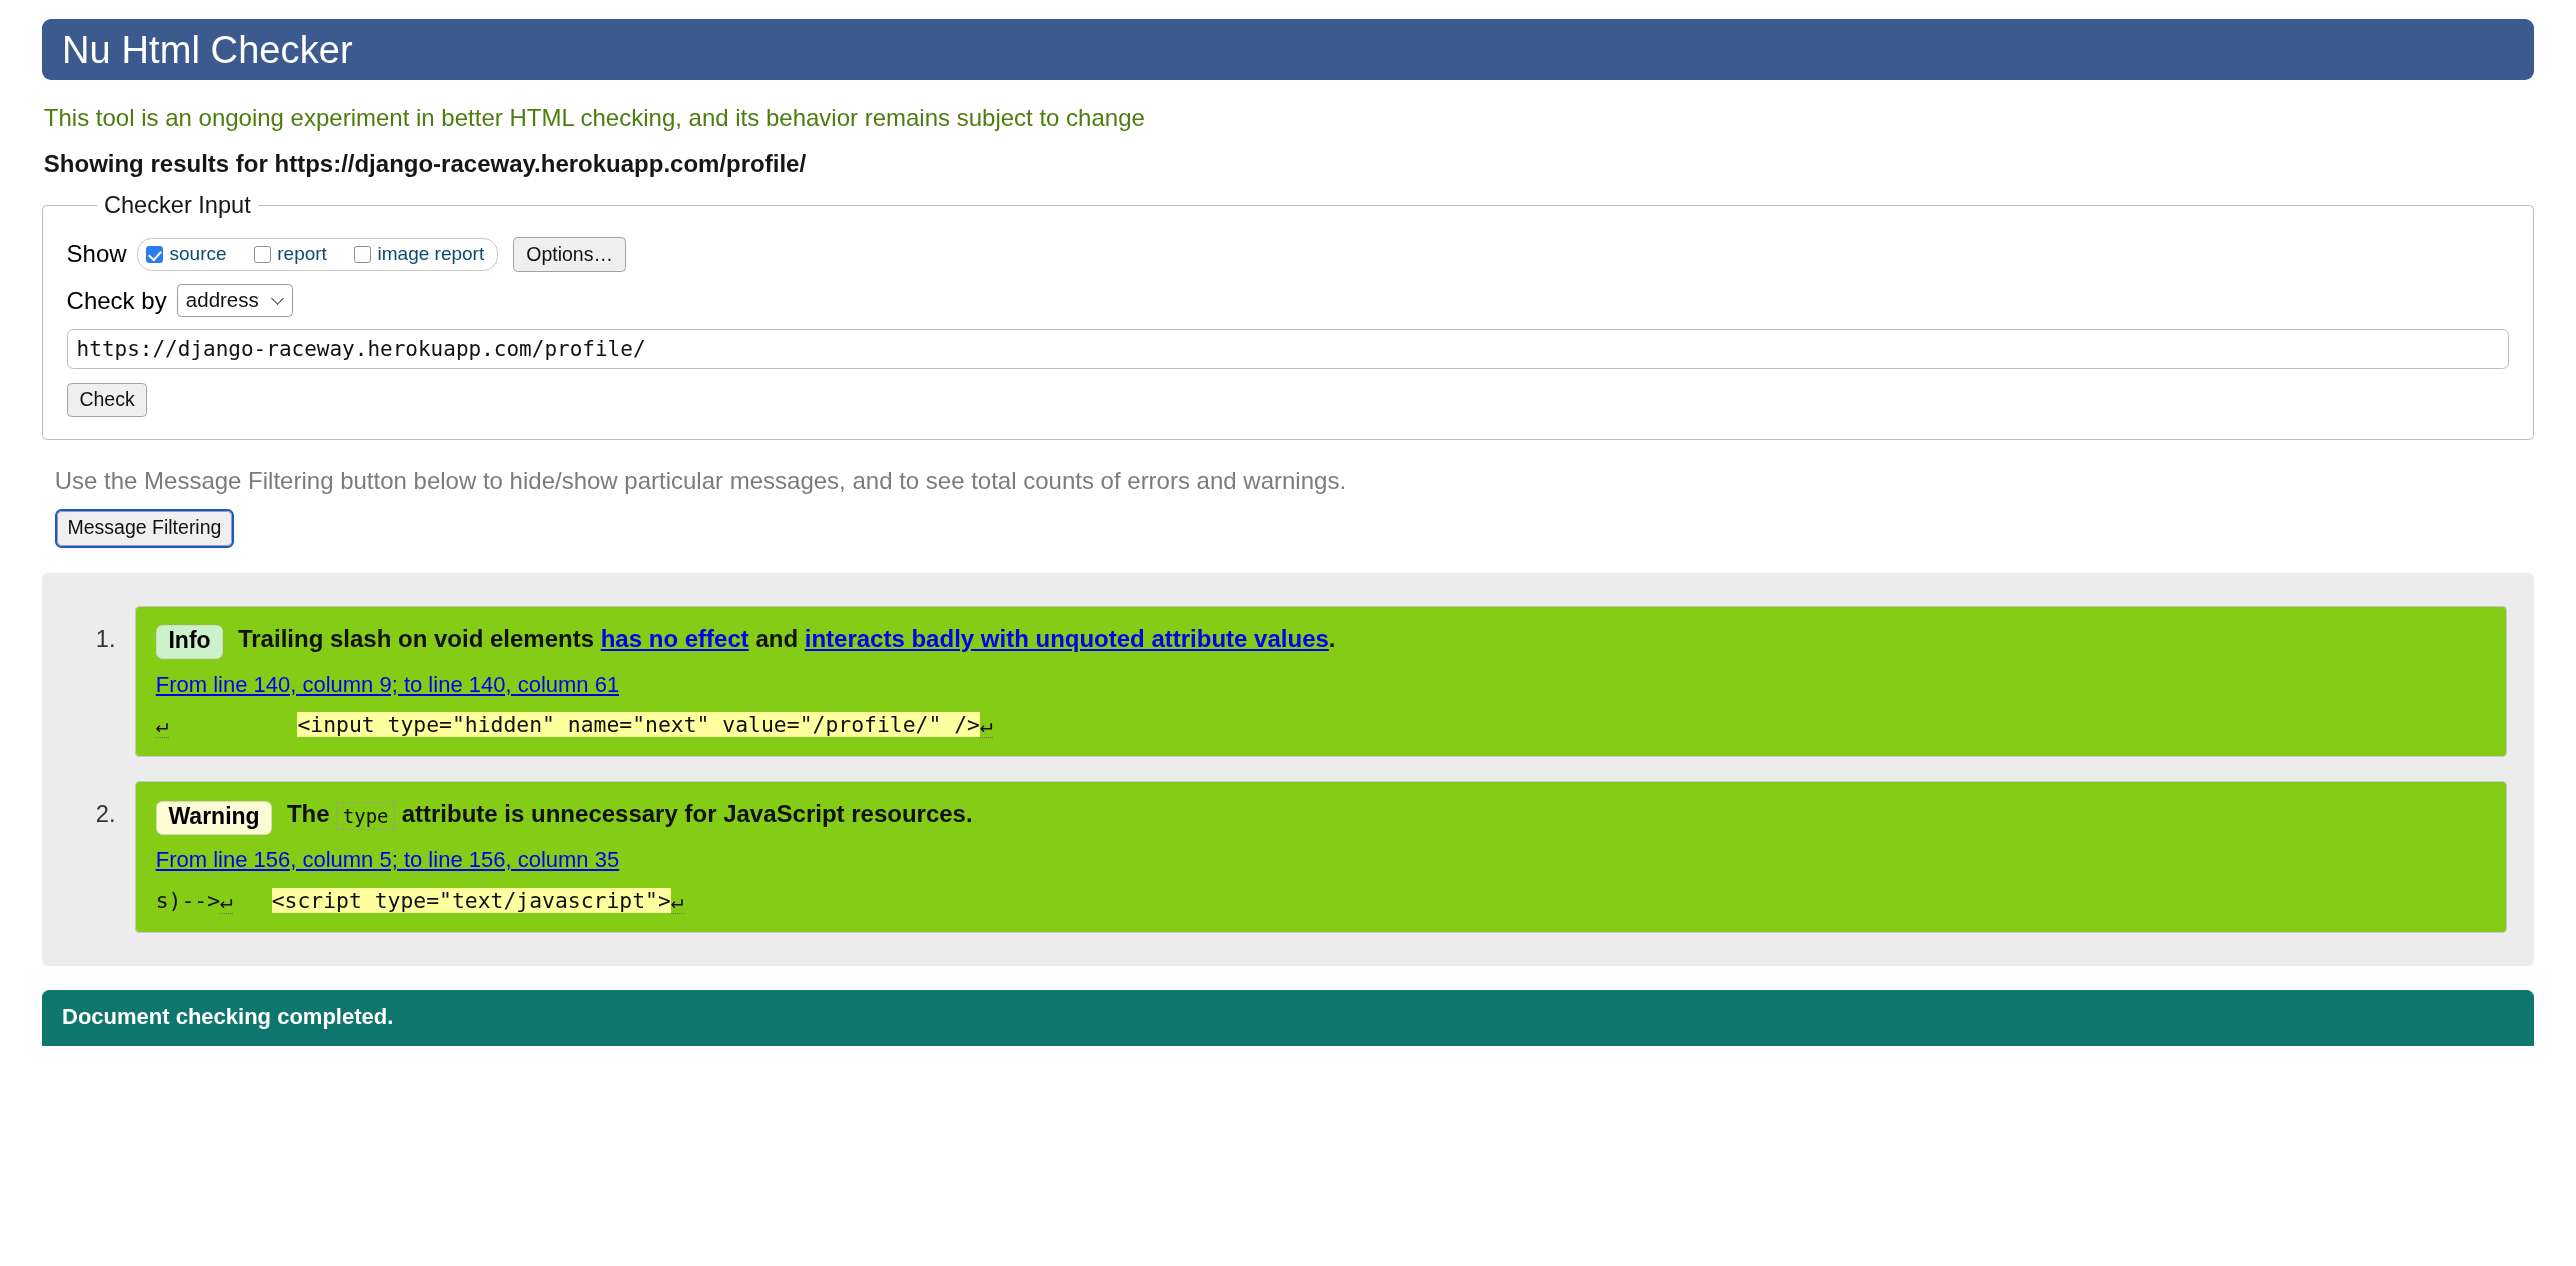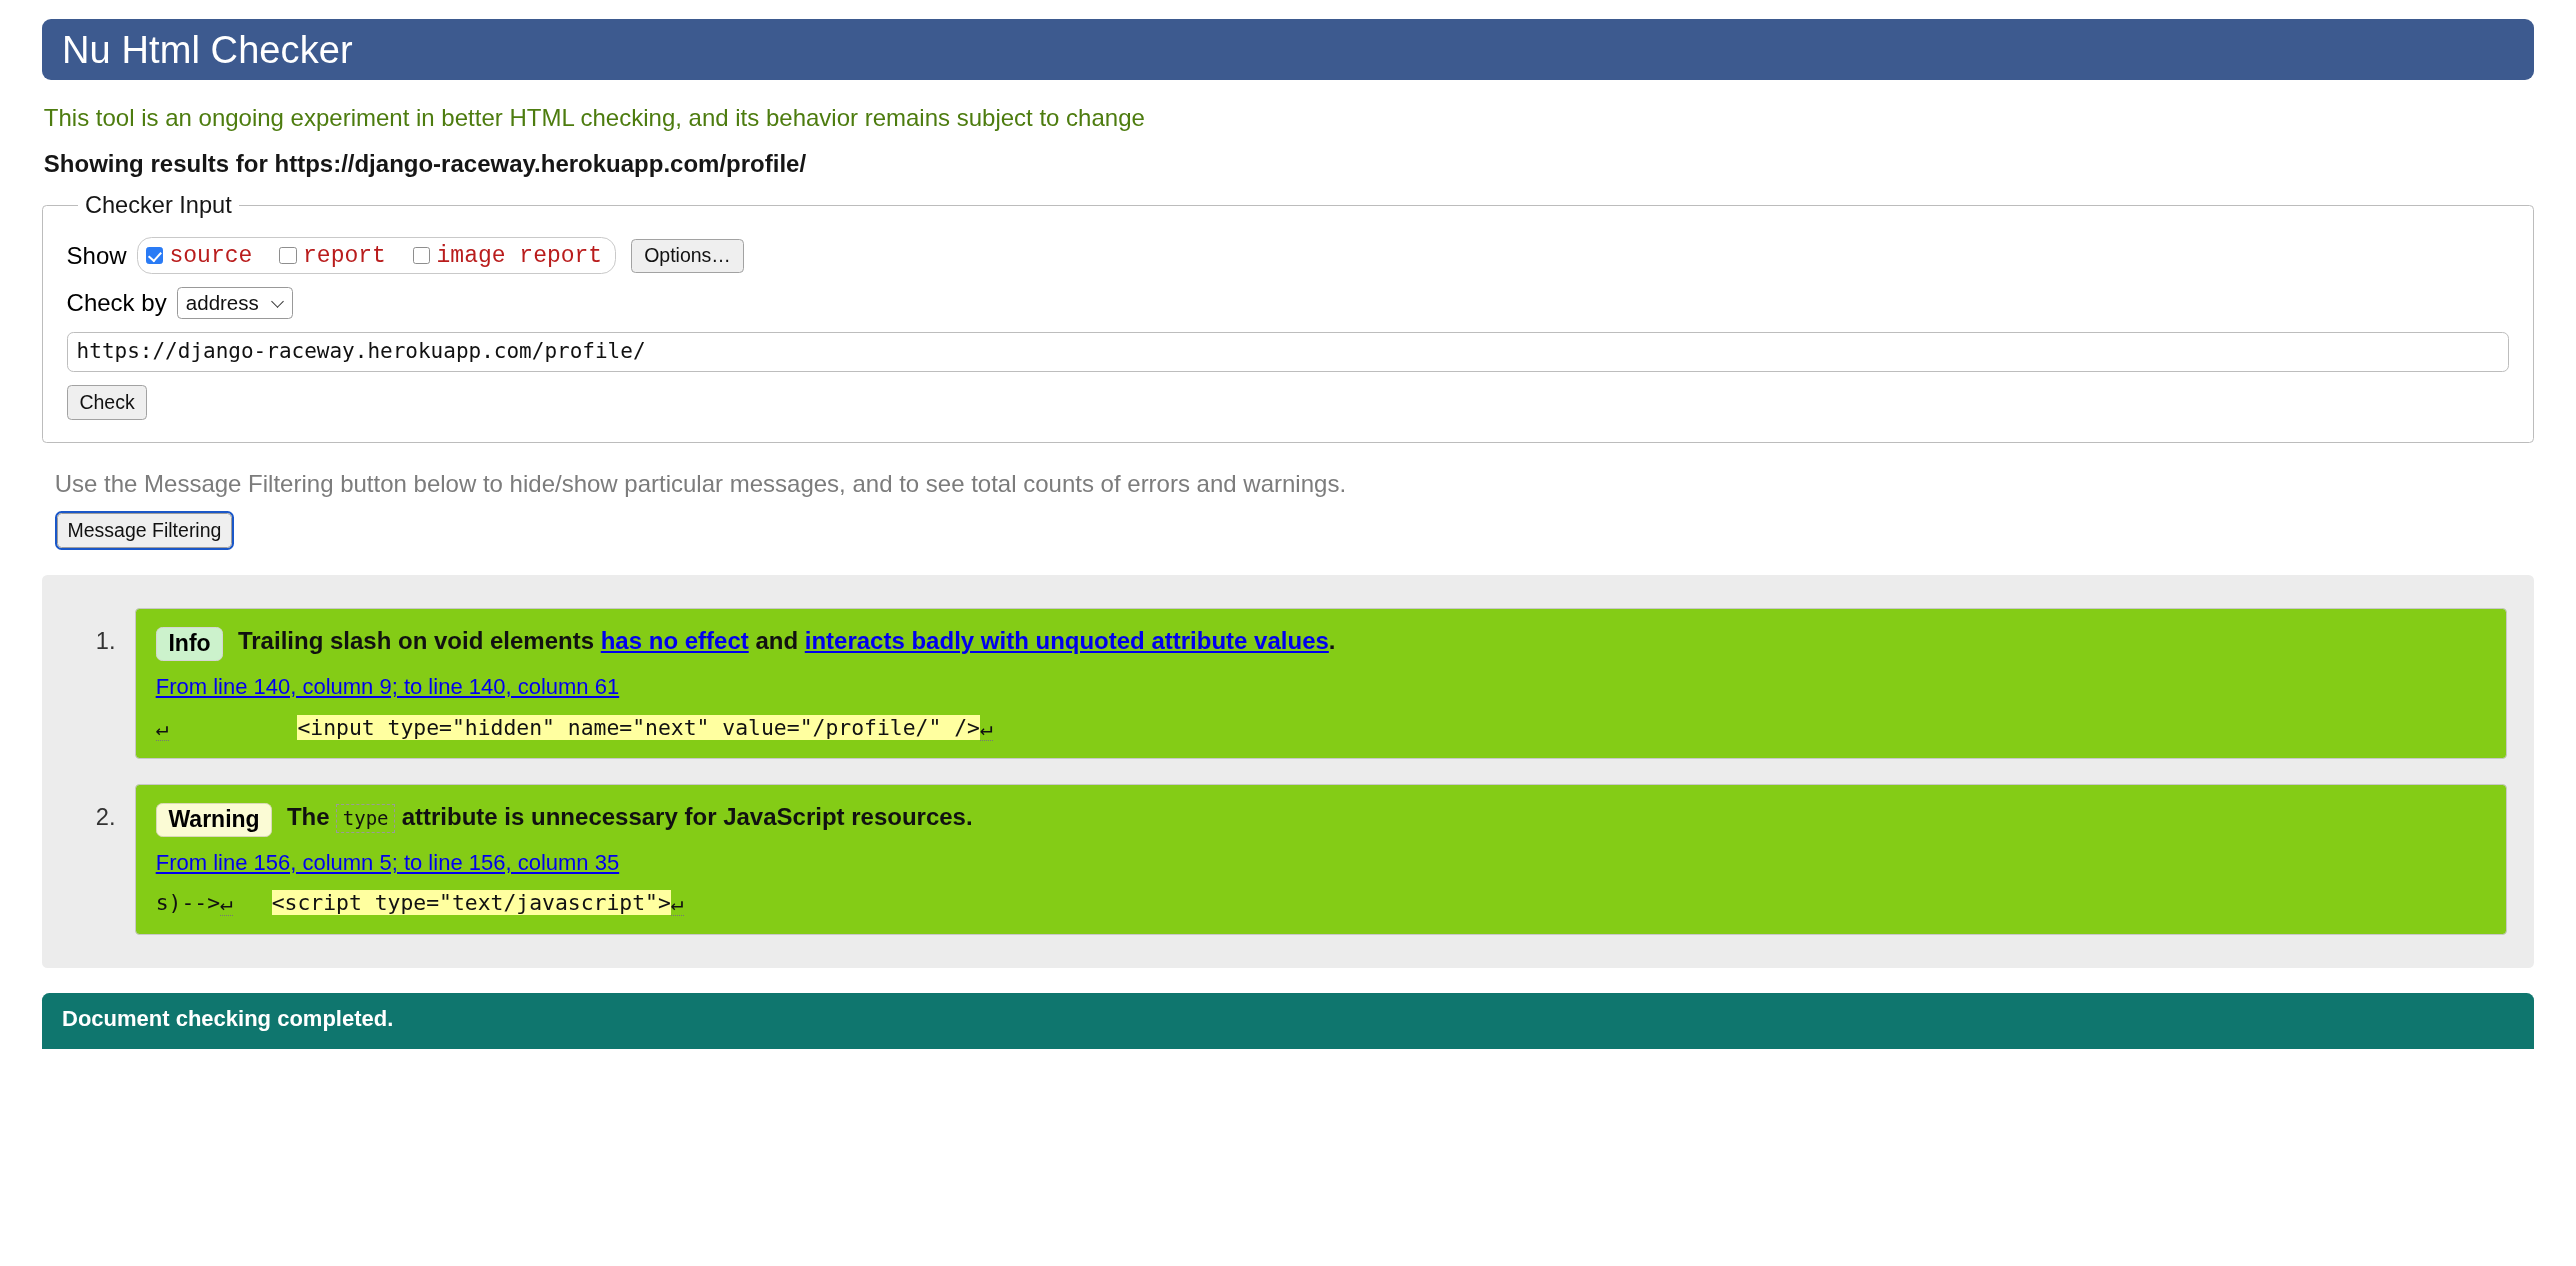--- a/index.html
+++ b/index.html
@@ -55,21 +55,21 @@
   
   fieldset.checker-input {
     margin: 14.5px 0 0 0;
     border: 0.9px solid #bcbcbc;
     border-radius: 4.5px;
     padding: 5.5px 23.6px 22px 23.6px;
   }
   fieldset.checker-input > legend {
     font-size: 23.6px;
     padding: 0 7.3px;
-    margin-left: 11px;
+    margin-left: 30px;
     color: #161616;
   }
 
   .row {
     display: flex;
     align-items: center;
     margin-top: 12.7px;
   }
   .row-label {
     font-size: 24px;
@@ -107,21 +107,21 @@
     content: "";
     position: absolute;
     left: 4.5px;
     top: 0.9px;
     width: 5.5px;
     height: 10px;
     border: solid #ffffff;
     border-width: 0 2.2px 2.2px 0;
     transform: rotate(42deg);
   }
-  .chk-label { font-size: 23px; color: #b91c1c; font-family: Liberation Mono, monospace; }
+  .chk-label { font-size: 19px; color: #0c4a6e; }
 
   .btn {
     font-family: "Liberation Sans", sans-serif;
     font-size: 19.5px;
     background: #efefef;
     border: 0.9px solid #a2a2a2;
     border-radius: 4.5px;
     padding: 4.5px 11.8px 5.5px 11.8px;
     color: #111;
     line-height: 1.15;

